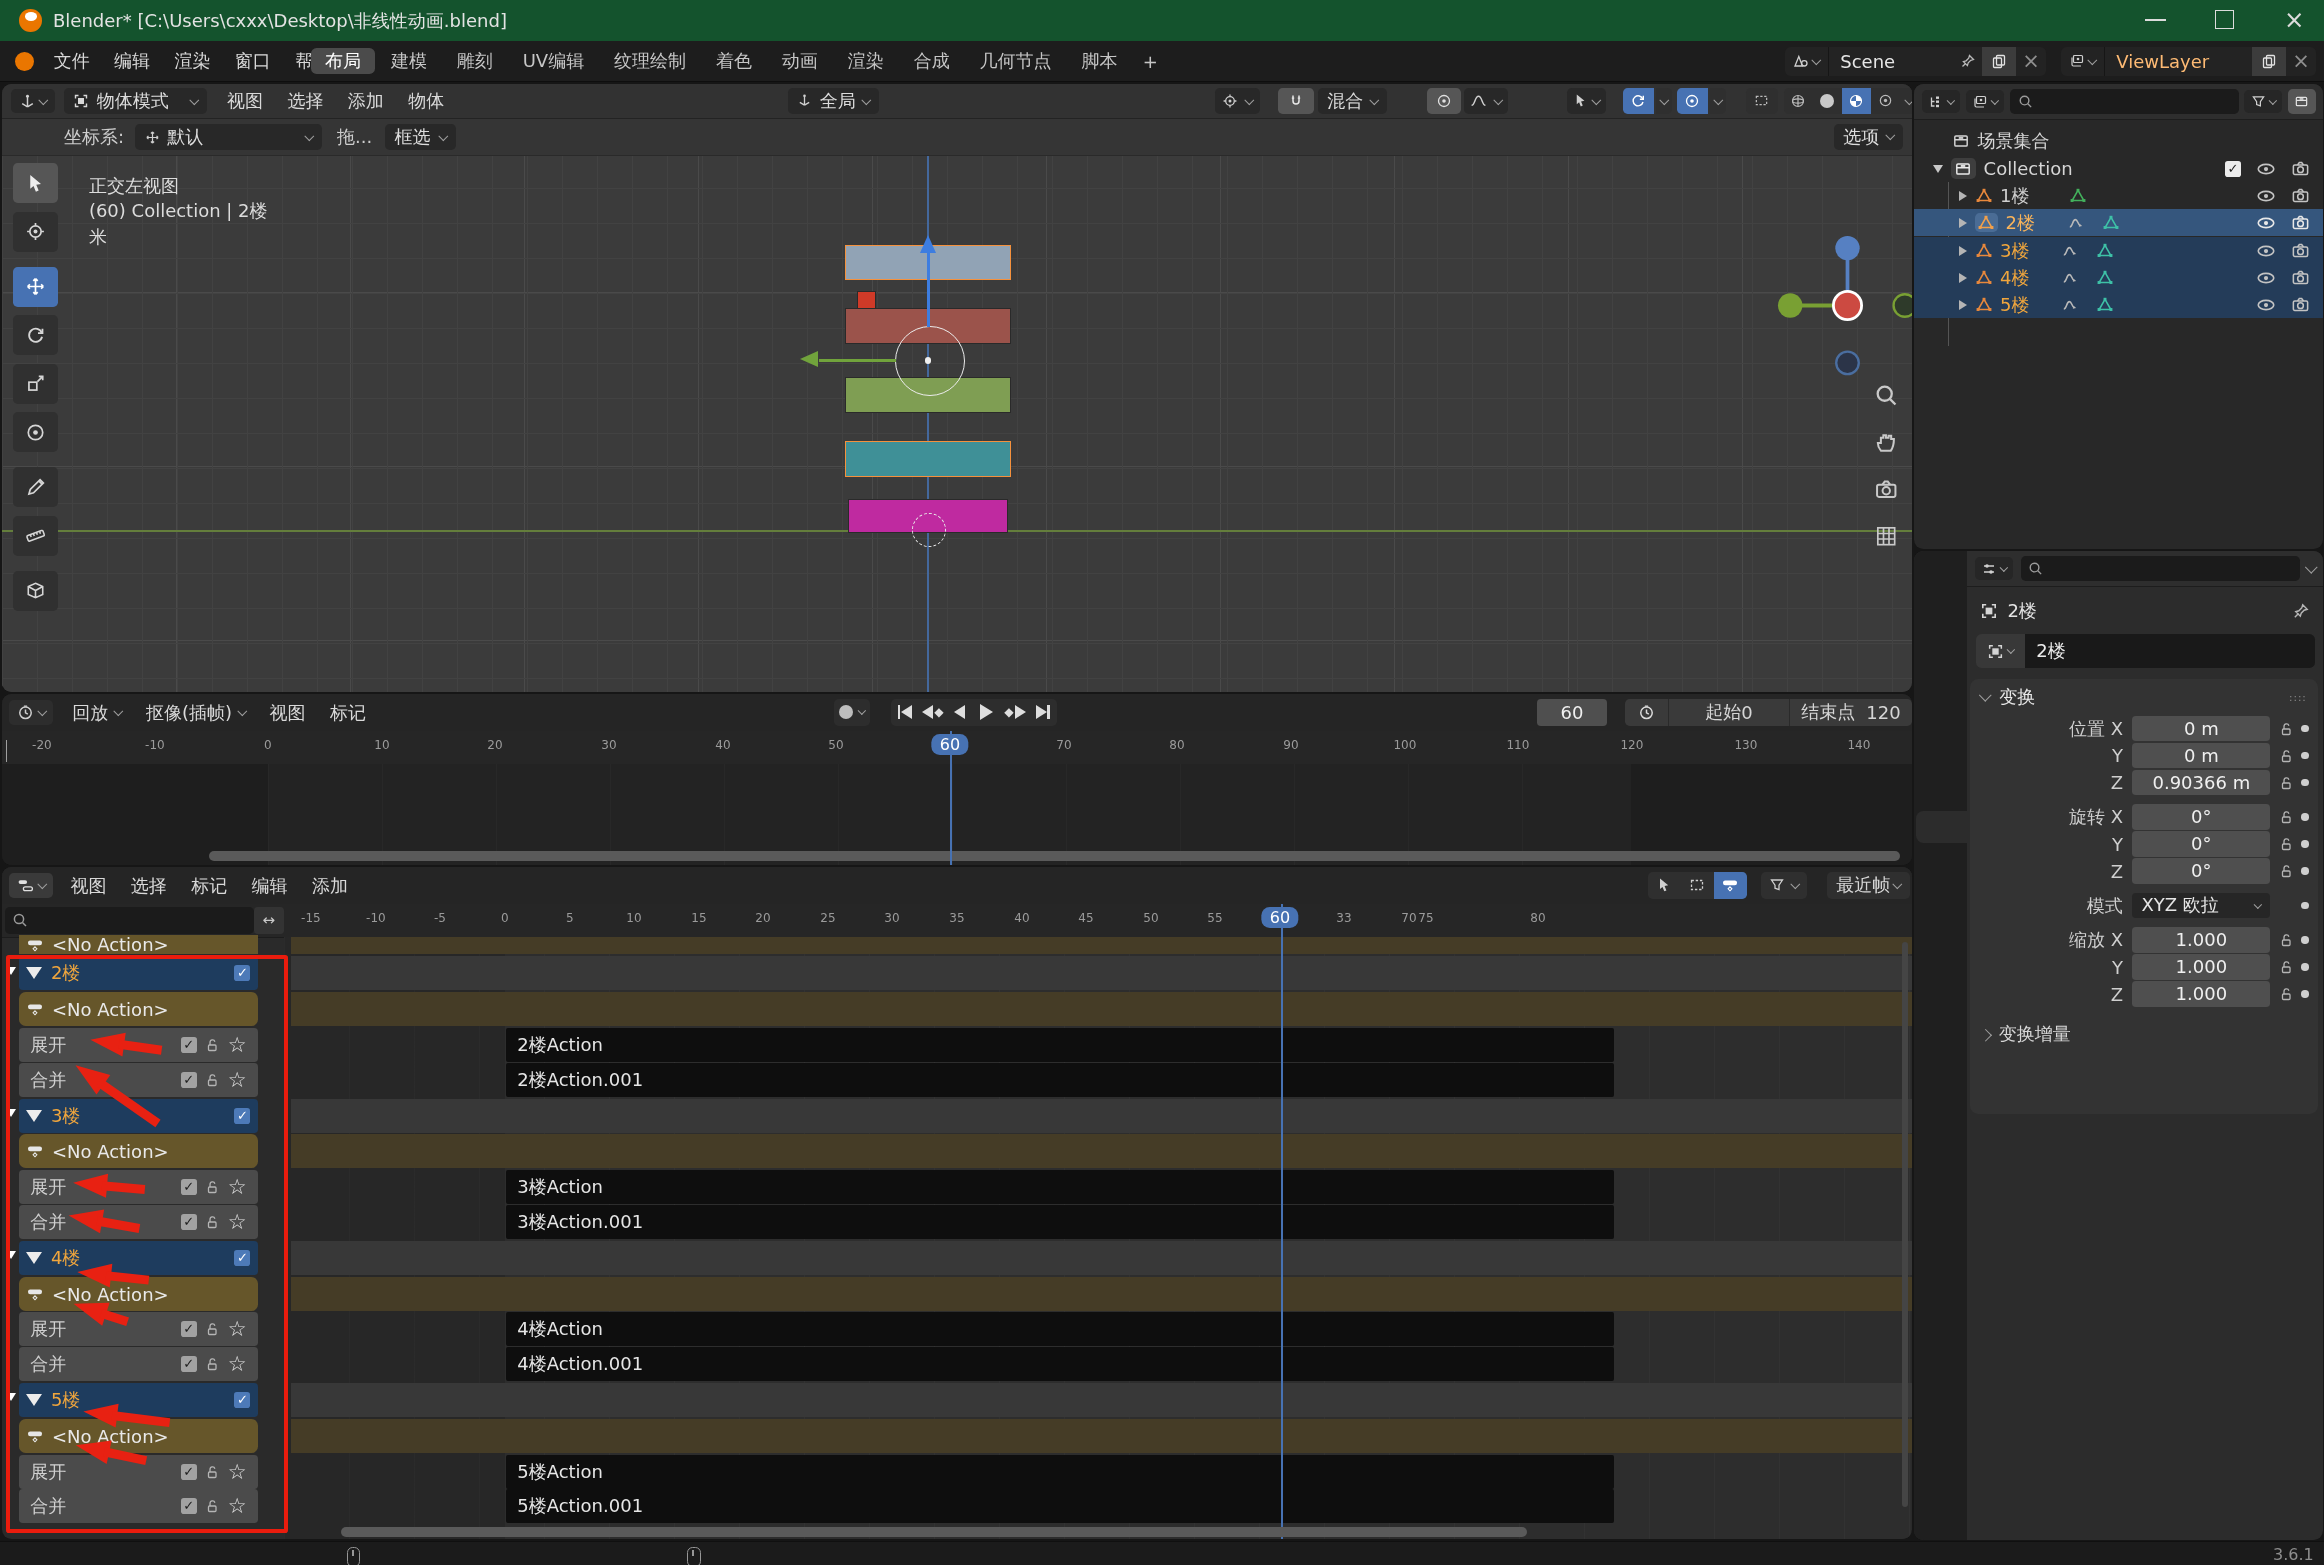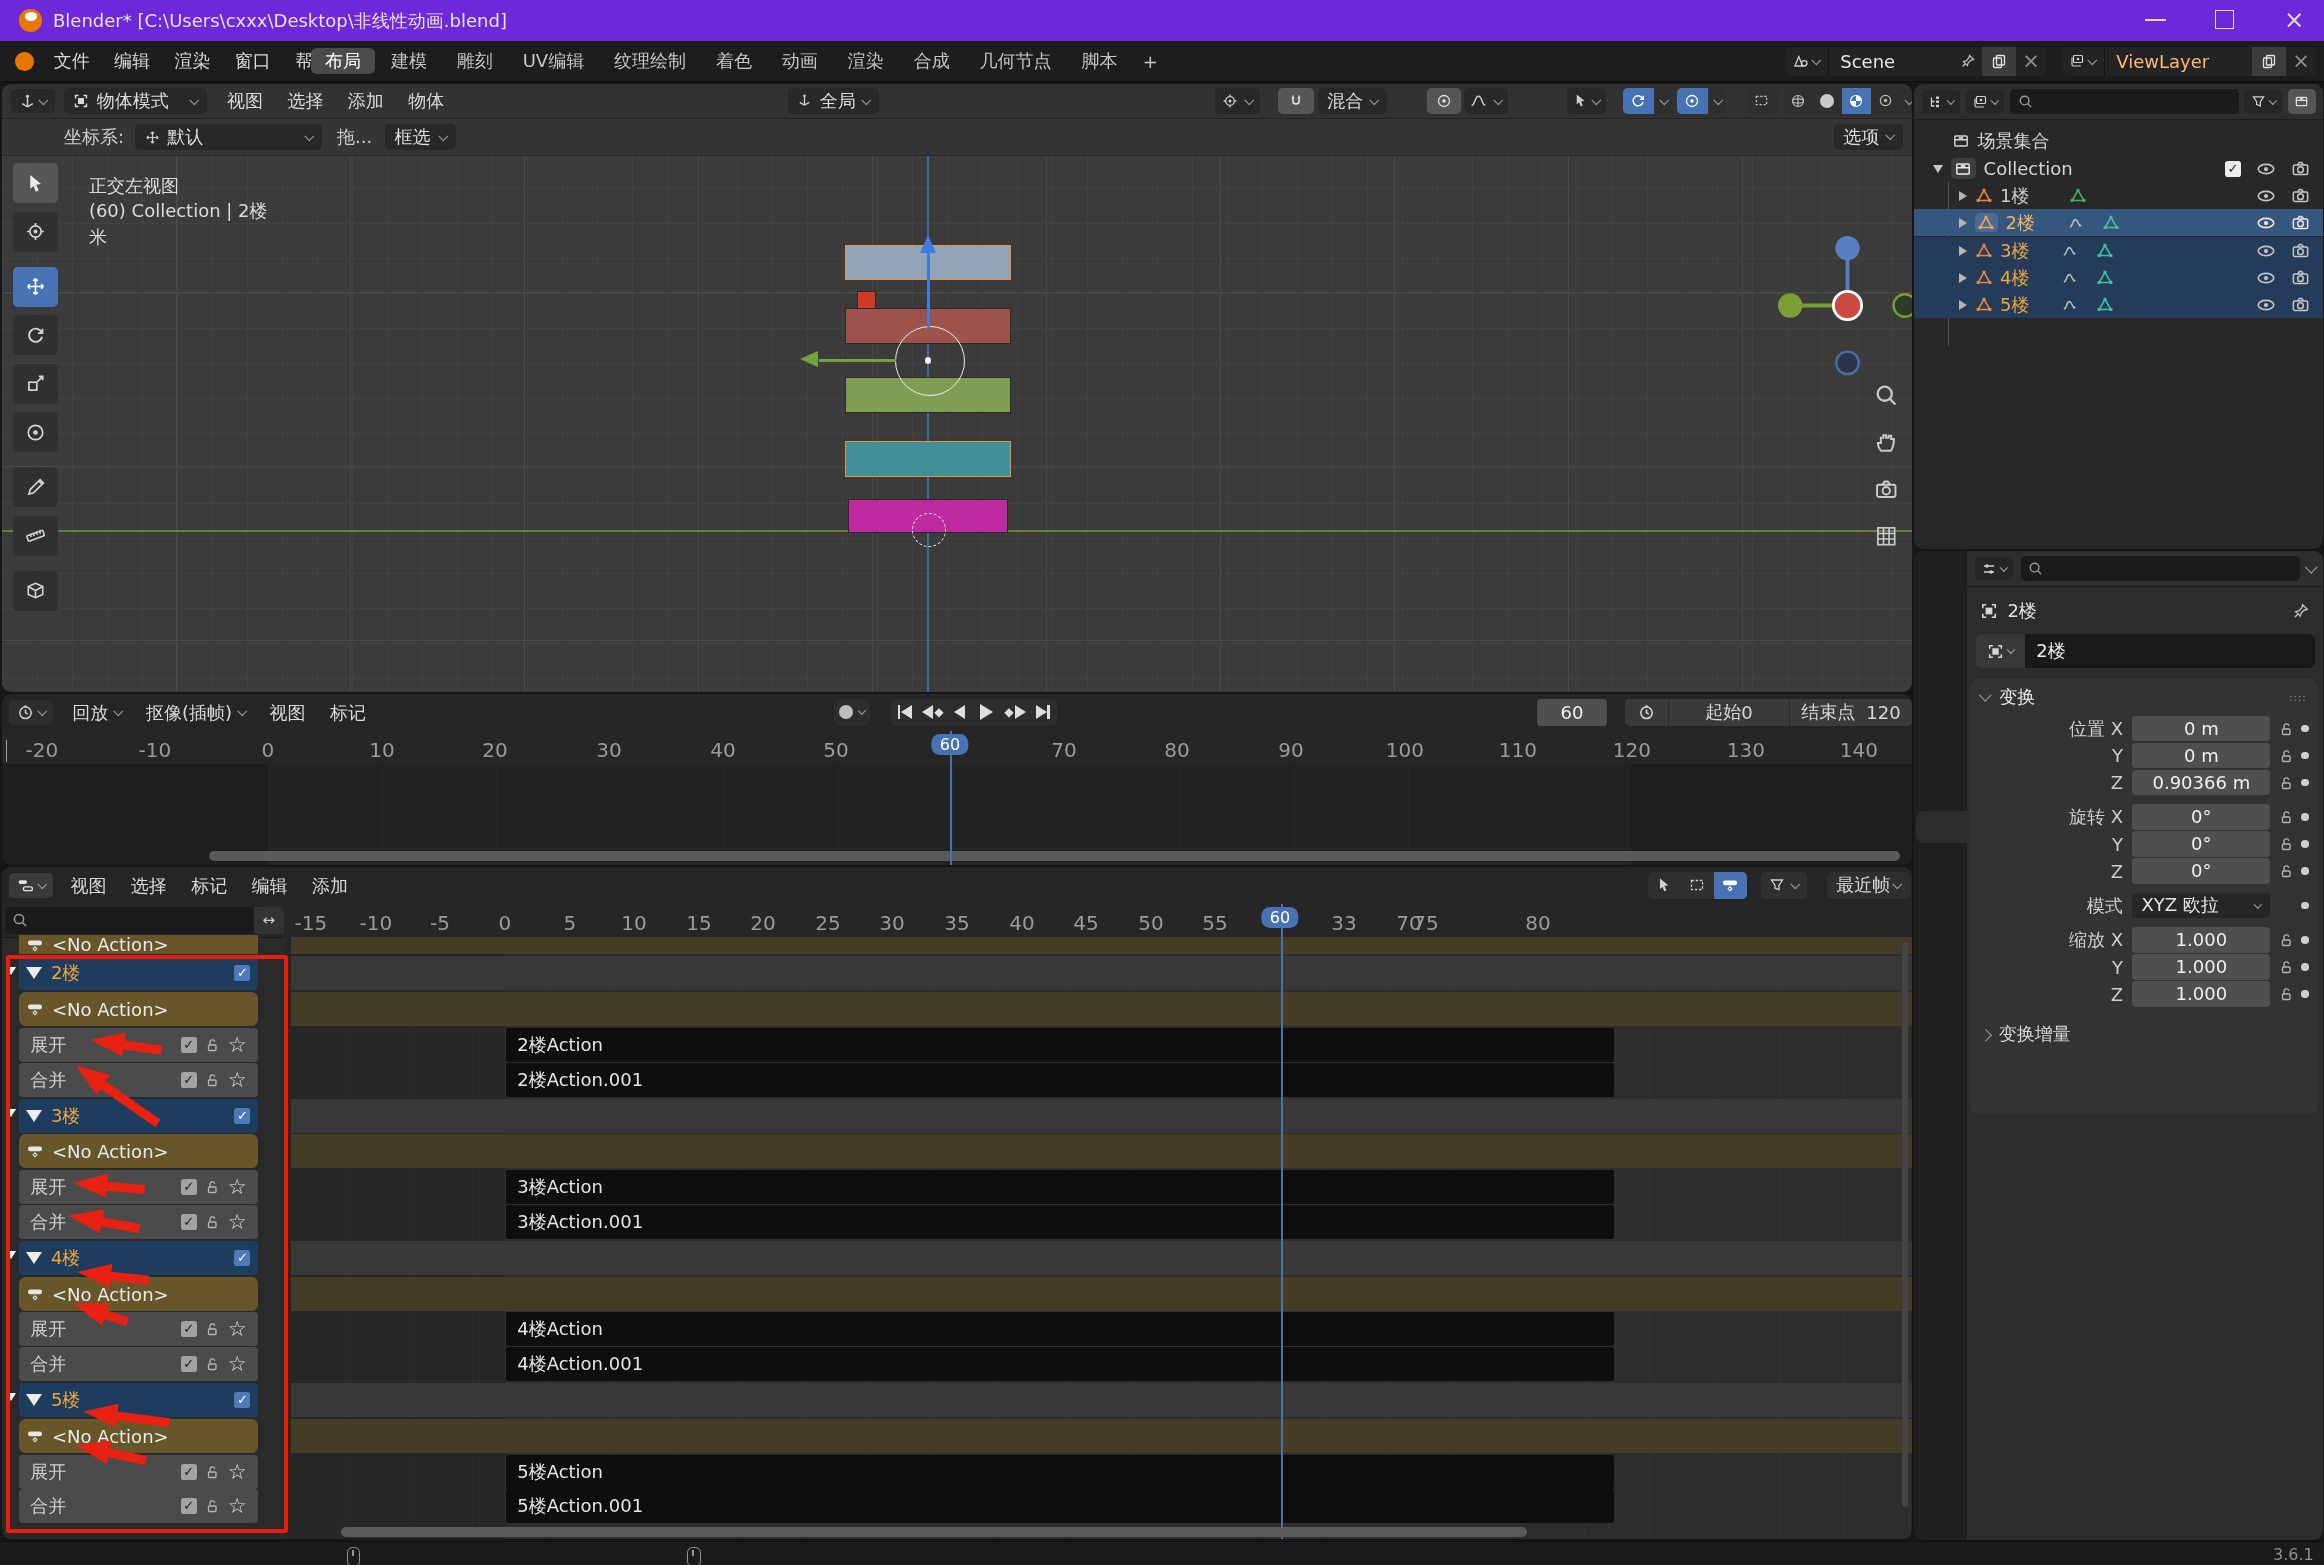--- a/index.html
+++ b/index.html
@@ -13,21 +13,21 @@
   .tab{padding:1px 14px;border-radius:5.6px;color:#c6c6c6;white-space:nowrap}
   .tab.on{background:#4b4b4b;color:#fff}
   .dd{background:#282828;border-radius:4.7px;color:#dcdcdc;display:flex;align-items:center;padding:0 9.4px;gap:7.5px}
   .btn{background:#383838;border-radius:4.7px;display:flex;align-items:center;justify-content:center}
   .btn.on{background:#4772b3}
   .btn.press{background:#565656}
   .num{background:#4f4f4f;border-radius:3.8px;color:#f0f0f0;display:flex;align-items:center;justify-content:center}
   .chev{width:7.5px;height:7.5px;border-right:1.9px solid #9f9f9f;border-bottom:1.9px solid #9f9f9f;transform:rotate(45deg) translate(-0.9px,-0.9px);flex:none}
   .chev.rt{transform:rotate(-45deg)}
   .ic{flex:none;display:block}
-  .tick{position:absolute;top:6.6px;transform:translateX(-50%);color:#9b9b9b;font-size:20px}
+  .tick{position:absolute;top:6.6px;transform:translateX(-50%);color:#9b9b9b;font-size:12px}
   .badge{position:absolute;top:2.8px;transform:translateX(-50%);background:#4772b3;color:#fff;font-size:16px;padding:0.9px 8.5px;border-radius:8.5px;z-index:5}
   .phead{position:absolute;width:1.9px;background:#4772b3;z-index:4}
   .row-ob{position:absolute;left:17px;width:239px;height:34px;background:#1e3c5e;border-radius:3.8px;display:flex;align-items:center;padding:0 7.5px;gap:8.5px;box-sizing:border-box}
   .row-na{position:absolute;left:17px;width:239px;height:34px;background:#66562a;border-radius:6.6px;display:flex;align-items:center;padding:0 7.5px;gap:7.5px;box-sizing:border-box;color:#e9e9e9}
   .row-gr{position:absolute;left:17px;width:239px;height:34px;background:#4b4b4b;border-radius:3.8px;display:flex;align-items:center;padding:0 11.3px;gap:7.5px;box-sizing:border-box;color:#d0d0d0}
   .band{position:absolute;left:289px;right:0;height:34px}
   .band.olive{background:#453c26}
   .band.gray{background:#383838}
   .strip{position:absolute;left:504px;width:1097px;height:34px;background:#0e0e0e;border-radius:1.9px;display:flex;align-items:center;padding-left:11.3px;color:#e6e6e6}
   .cb{width:16px;height:16px;border-radius:2.8px;background:#a2a2a2;color:#1d1d1d;font-size:13px;line-height:16px;text-align:center;font-weight:bold;flex:none}
@@ -231,21 +231,21 @@
         <path d="M3.5 3.5v8.5h3M3.5 7.5h3"></path>
         <rect x="8" y="2.5" width="3" height="2.4" fill="currentColor" stroke="none"></rect>
         <rect x="8" y="6.5" width="3" height="2.4" fill="currentColor" stroke="none"></rect>
         <rect x="8" y="10.8" width="3" height="2.4" fill="currentColor" stroke="none"></rect>
       </g>
 </defs>
 </svg>
 
 <div id="root">
 
-  <div class="ab r" style="left:0;top:0;width:2325px;height:41px;background:#6d28d9">
+  <div class="ab r" style="left:0;top:0;width:2325px;height:41px;background:#14532d">
     <span class="ab" style="left:19px;top:9.4px;width:22.6px;height:22.6px;border-radius:50%;background:#ea7600"></span>
     <span class="ab" style="left:24.5px;top:12.2px;width:12.2px;height:8.5px;border-radius:50%;background:#fff"></span>
     <span class="ab" style="left:53px;top:8.5px;color:#e3e3e3;font-size:18px">Blender* [C:\Users\cxxx\Desktop\非线性动画.blend]</span>
     <span class="ab" style="left:2145px;top:19px;width:21px;height:1.9px;background:#dcdcdc"></span>
     <span class="ab" style="left:2215px;top:10.4px;width:17px;height:17px;border:1.9px solid #dcdcdc"></span>
     <span class="ab" style="left:2284px;top:7.5px;color:#dcdcdc;font-size:24.5px;line-height:24.5px">×</span>
   </div>
 
   <div class="ab" style="left:0;top:41px;width:2325px;height:40px;background:#1d1d1d;border-bottom:0.9px solid #0e0e0e">
     <div class="ab r" style="left:7.5px;top:0;height:40px">

